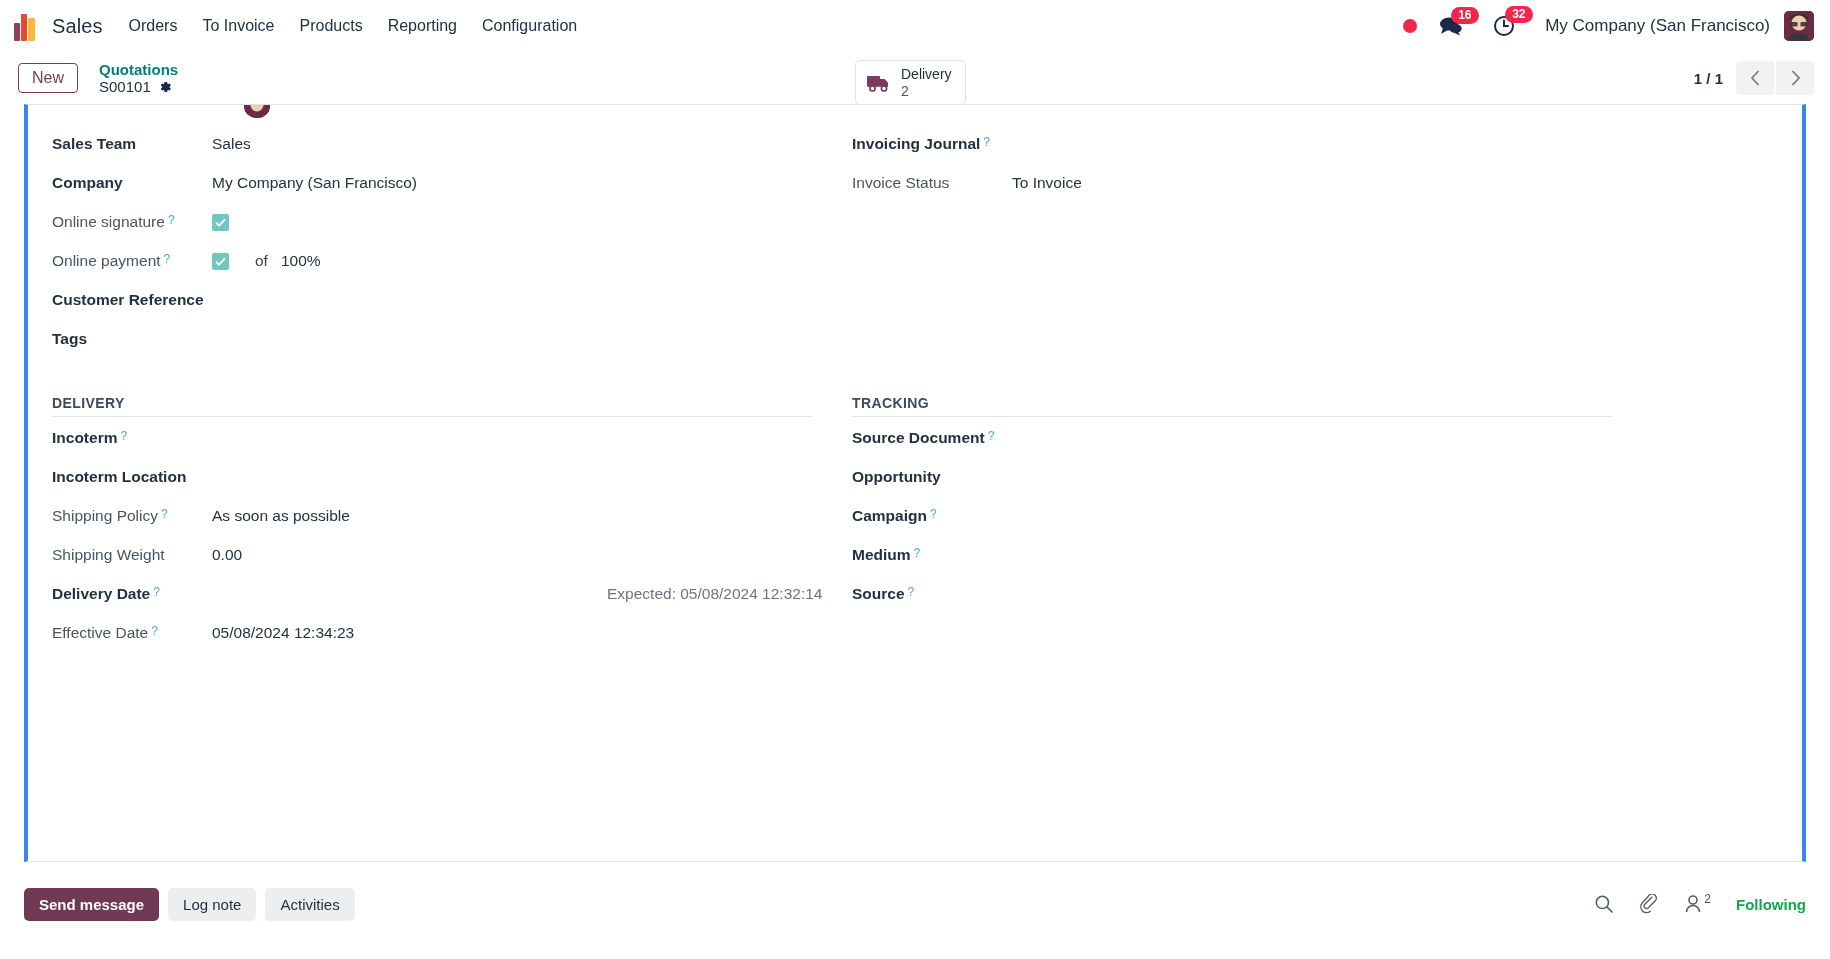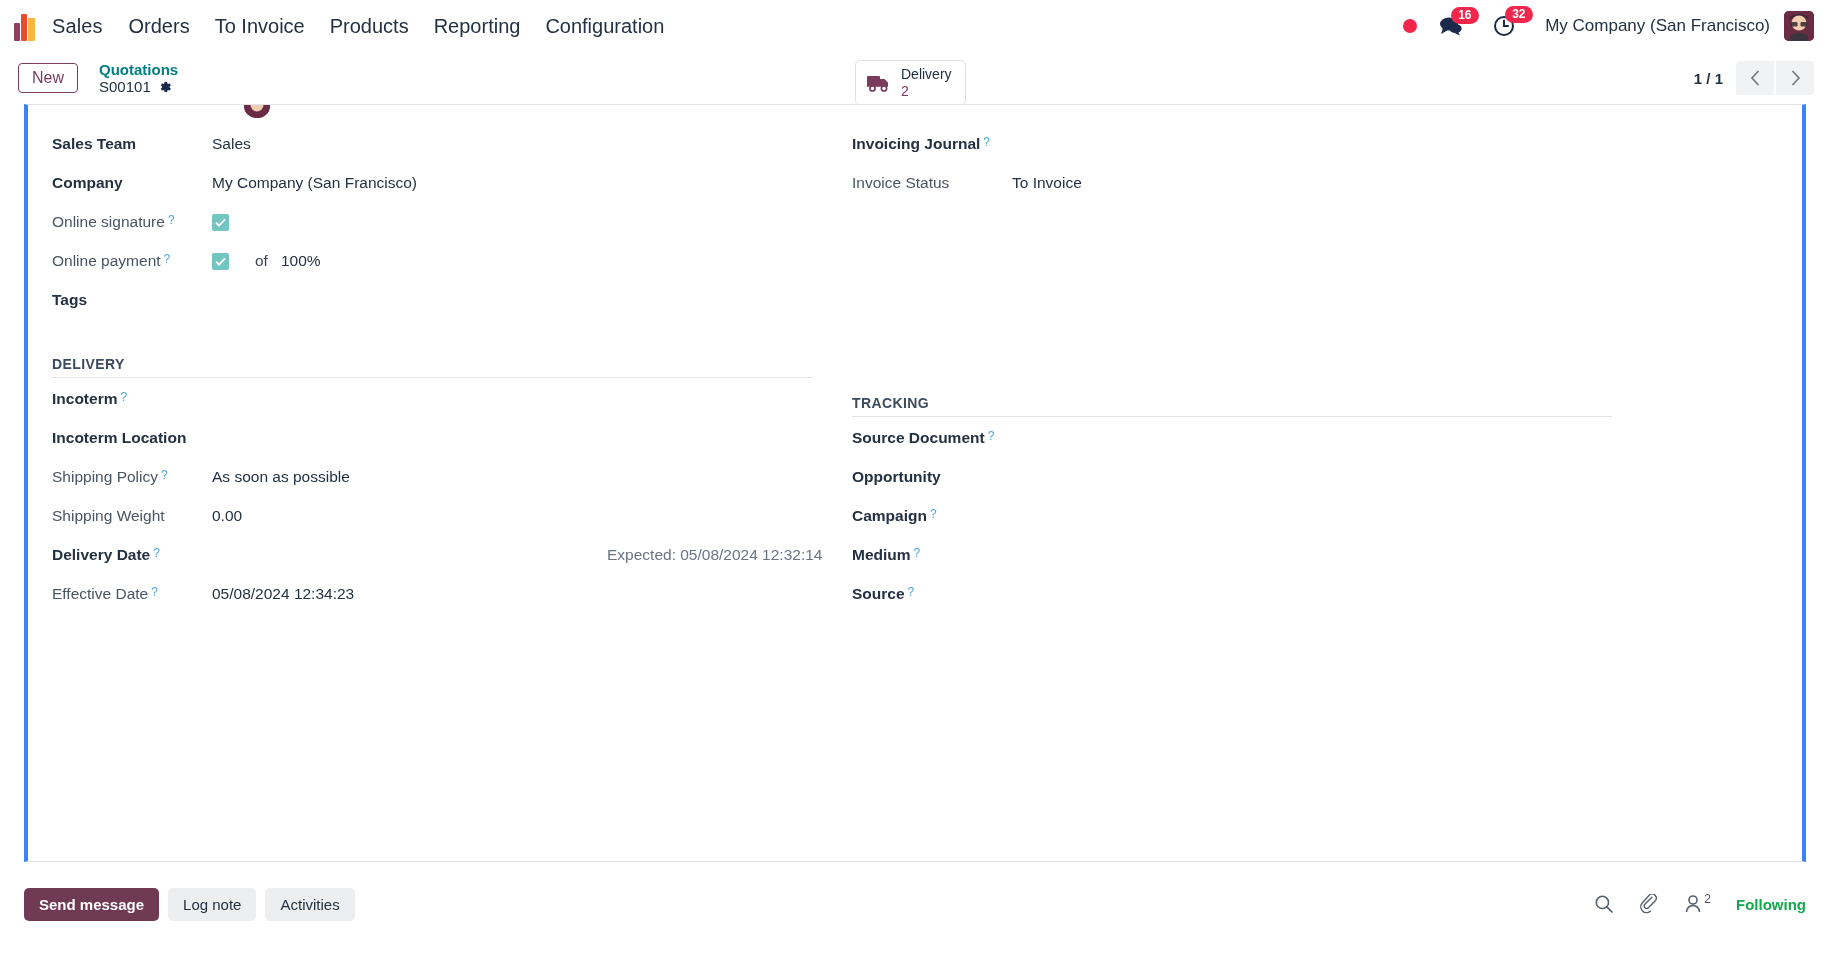--- a/index.html
+++ b/index.html
@@ -27,21 +27,21 @@
   .brand-logo i { display:block; border-radius: 1px; }
   .bar-a { width:6px; height:18px; background:#8f3f5f; }
   .bar-b { width:6px; height:27px; background:#e84a2b; }
   .bar-c { width:7px; height:23px; background:#f6b93b; }
 
   .app-name {
     font-size: 20px; color: #243142; font-weight: 400;
     margin-right: 26px; letter-spacing: .1px;
   }
   .menu-item {
-    font-size: 20px; color: #243142; font-weight: 400;
+    font-size: 16px; color: #243142; font-weight: 400;
     margin-right: 25px; cursor: pointer; white-space: nowrap;
   }
   .nav-right {
     margin-left: auto; display: flex; align-items: center; gap: 0px;
   }
   .red-dot { width: 14px; height: 14px; border-radius: 50%; background: #f0264a; margin-right: 22px; }
   .icon-badge { position: relative; margin-right: 30px; display:flex; align-items:center; }
   .icon-badge svg { display: block; }
   .badge {
     position: absolute; top: -9px; left: 12px;
@@ -297,20 +297,24 @@
           </span>
           <span class="chk">
             <svg width="11" height="9" viewBox="0 0 11 9">
                 <path d="M1 4.6 L4 7.6 L10 1.3" fill="none" stroke="#fff" stroke-width="1.8"></path>
               </svg>
           </span>
           <span class="inline-of">of</span>
           <span class="fval">100%</span>
         </div>
 
+        <div class="frow">
+          <span class="flabel req" style="flex:0 0 auto;width:auto">Customer Reference</span>
+          <span class="fval"></span>
+        </div>
 
         <div class="frow">
           <span class="flabel req" style="flex:0 0 auto;width:auto">Tags</span>
           <span class="fval"></span>
         </div>
 
         <div class="section-title">DELIVERY</div>
 
         <div class="frow">
           <span class="flabel req">

